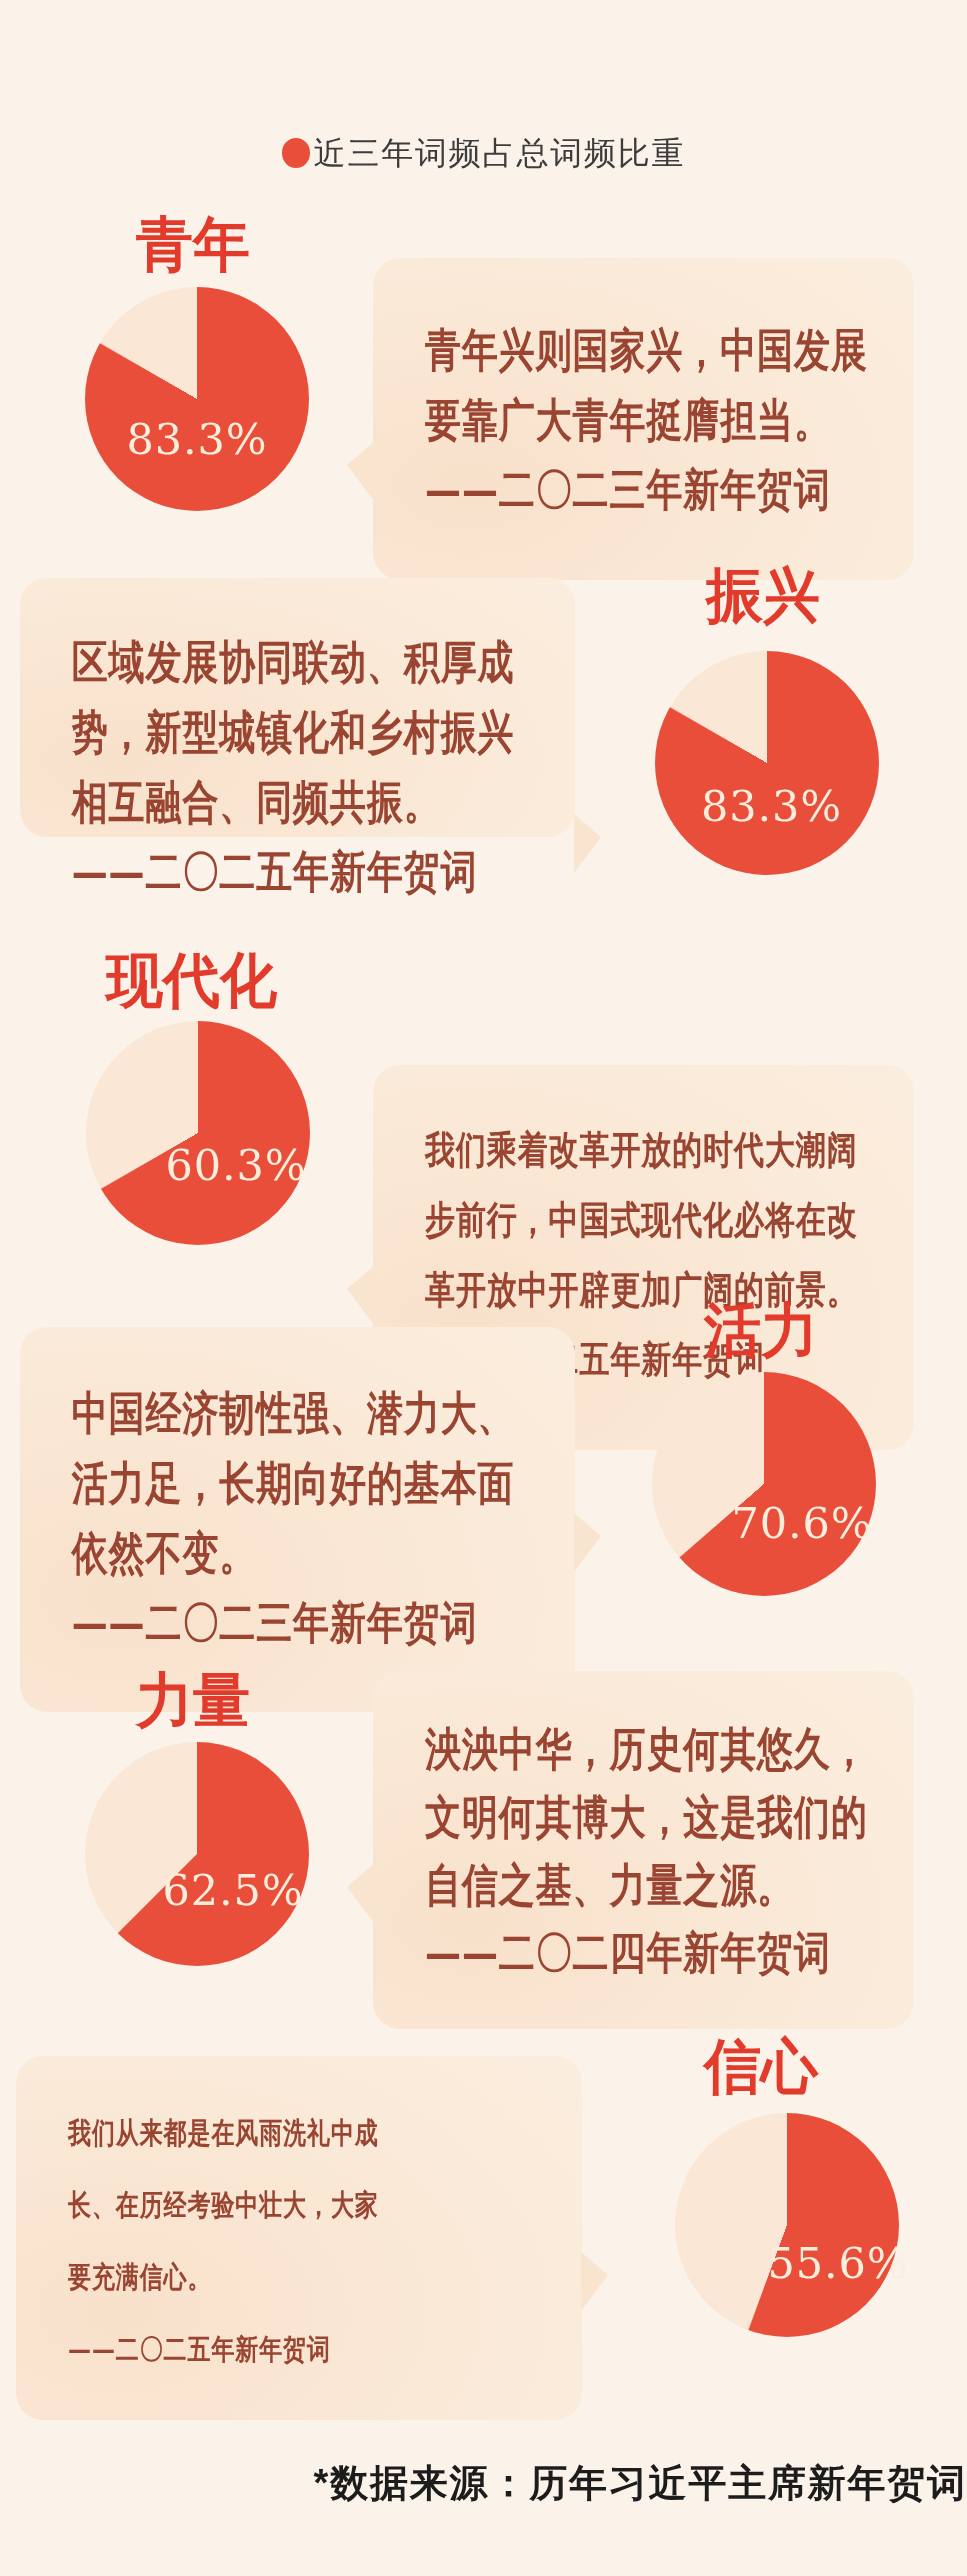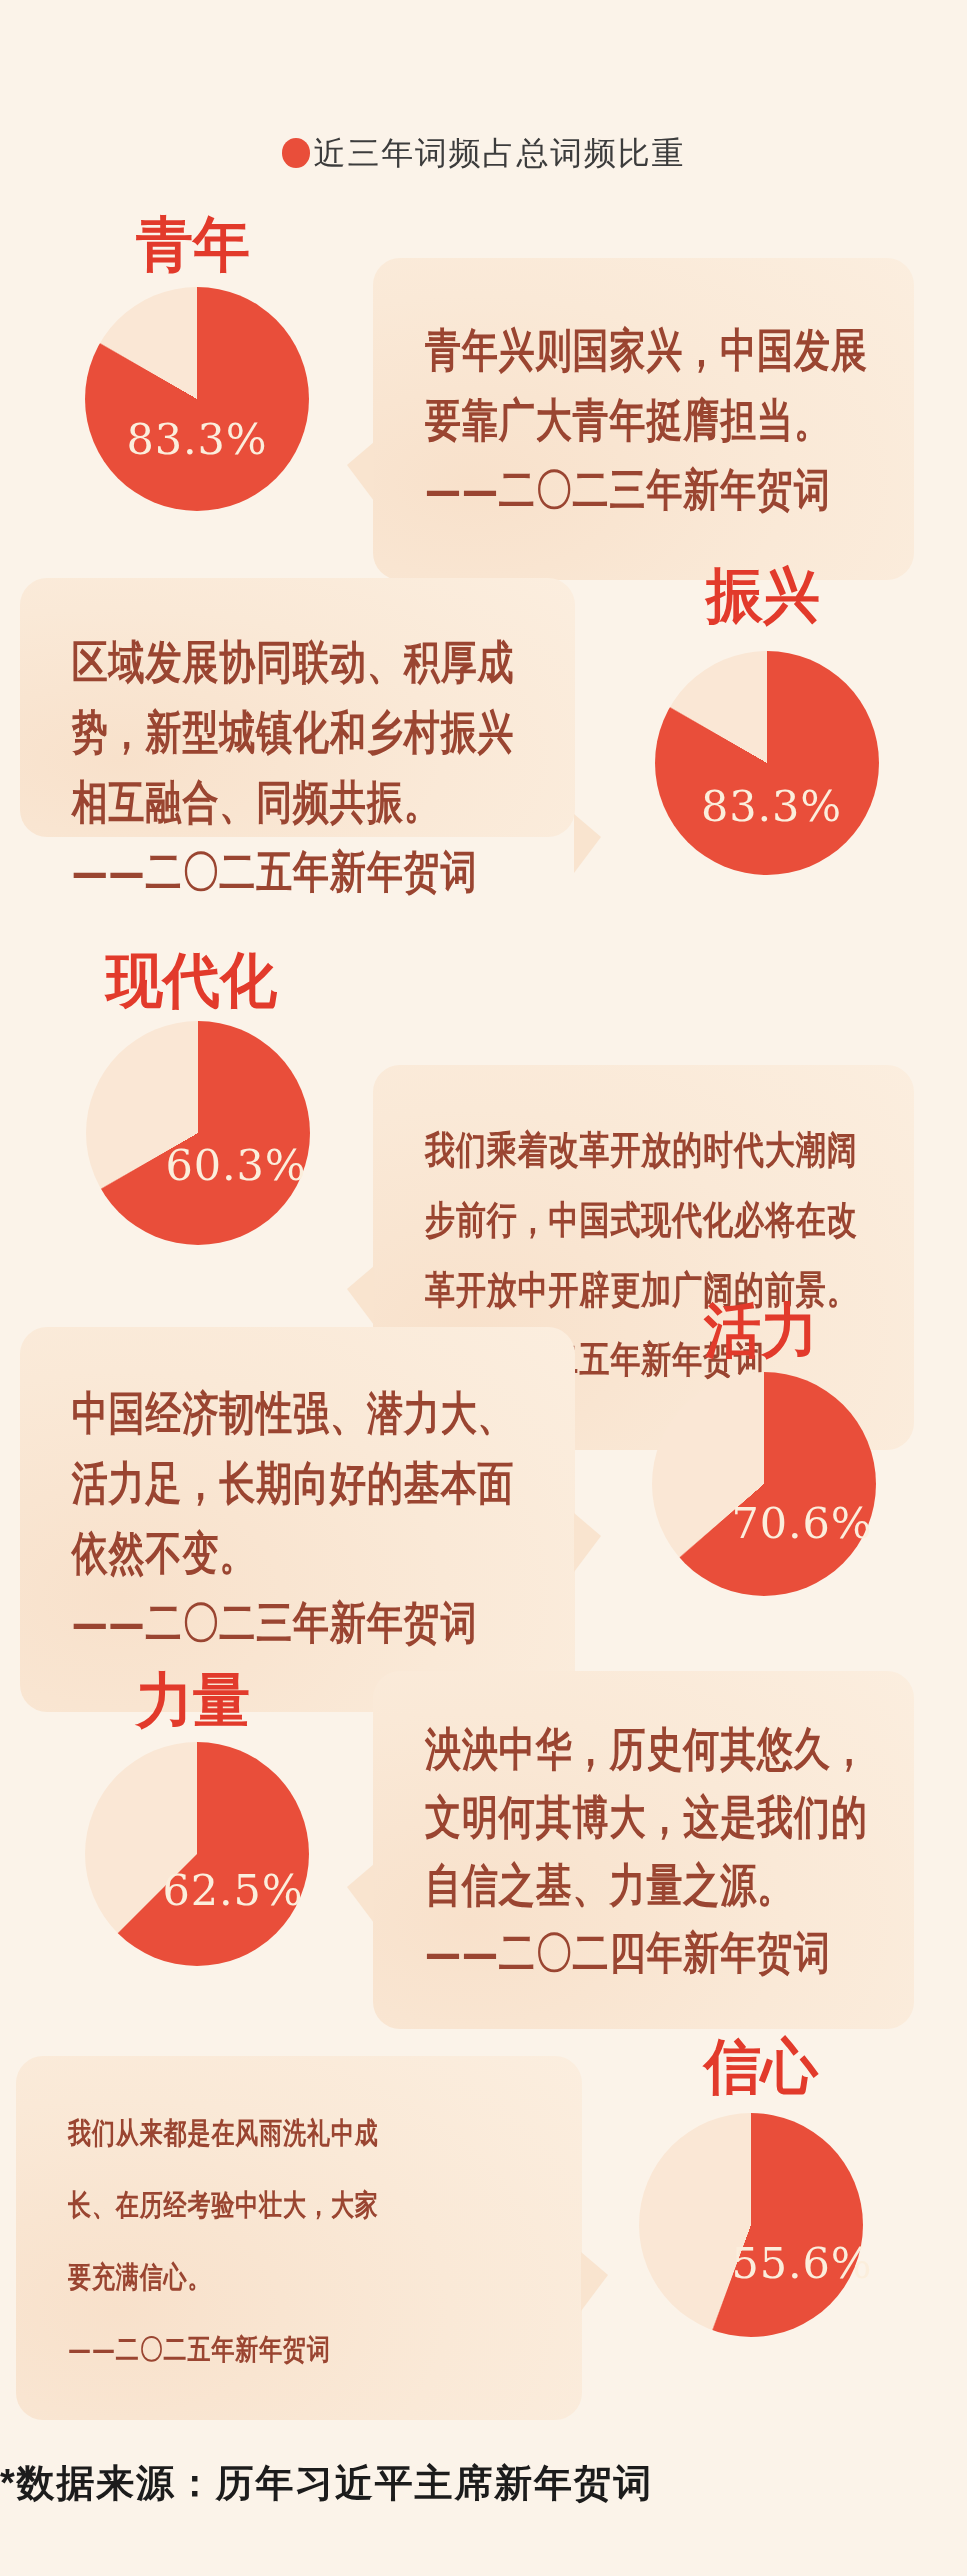--- a/index.html
+++ b/index.html
@@ -80,21 +80,21 @@
     transform:scaleY(1.28);transform-origin:0 50%;
     letter-spacing:0.9px;
   }
   .src-line{
     display:block;height:70px;line-height:70px;white-space:nowrap;
     transform:scaleY(1.24);transform-origin:0 50%;
     letter-spacing:0.9px;
   }
   .footer-note{
     position:absolute;top:2460px;left:0;width:967px;margin:0;
-    text-align:left;font-size:38px;line-height:47px;
+    text-align:right;font-size:38px;line-height:47px;
     color:#1C1C1C;font-weight:600;letter-spacing:1.8px;
     font-family:"Liberation Sans", sans-serif;
   }
 </style>
 </head>
 <body>
 
 <div class="canvas">
 
   <div class="legend">
@@ -177,21 +177,21 @@
             <span class="qline" style="height: 68px; line-height: 68px;">泱泱中华，历史何其悠久，</span>
             <span class="qline" style="height: 68px; line-height: 68px;">文明何其博大，这是我们的</span>
             <span class="qline" style="height: 68px; line-height: 68px;">自信之基、力量之源。</span>
             <span class="src-line" style="height: 68px; line-height: 68px;">——二〇二四年新年贺词</span>
           </div>
     </div>
   </div>
 
   <div class="section">
     <h2 class="word" style="left: 704px; top: 2033px;">信心</h2>
-    <div class="pie" style="left: 639px; top: 2113px; background: conic-gradient(from 0deg at 50% 50%, var(--pie-red) 0deg 199.8deg, var(--pie-cream) 200.6deg 360deg);">
+    <div class="pie" style="left: 675px; top: 2113px; background: conic-gradient(from 0deg at 50% 50%, var(--pie-red) 0deg 199.8deg, var(--pie-cream) 200.6deg 360deg);">
       <span class="pie-label" style="transform: translate(-50%, -50%) translate(51px, 38px);">55.6%</span>
     </div>
     <div class="bubble" style="left: 16px; top: 2056px; width: 566px; height: 364px;">
       <span class="ptr ptr-right" style="top: 196px;"></span>
       <div class="quote" style="top: 41px; font-size: 23px;">
             <span class="qline" style="height: 72px; line-height: 72px;">我们从来都是在风雨洗礼中成</span>
             <span class="qline" style="height: 72px; line-height: 72px;">长、在历经考验中壮大，大家</span>
             <span class="qline" style="height: 72px; line-height: 72px;">要充满信心。</span>
             <span class="src-line" style="height: 72px; line-height: 72px;">——二〇二五年新年贺词</span>
           </div>

